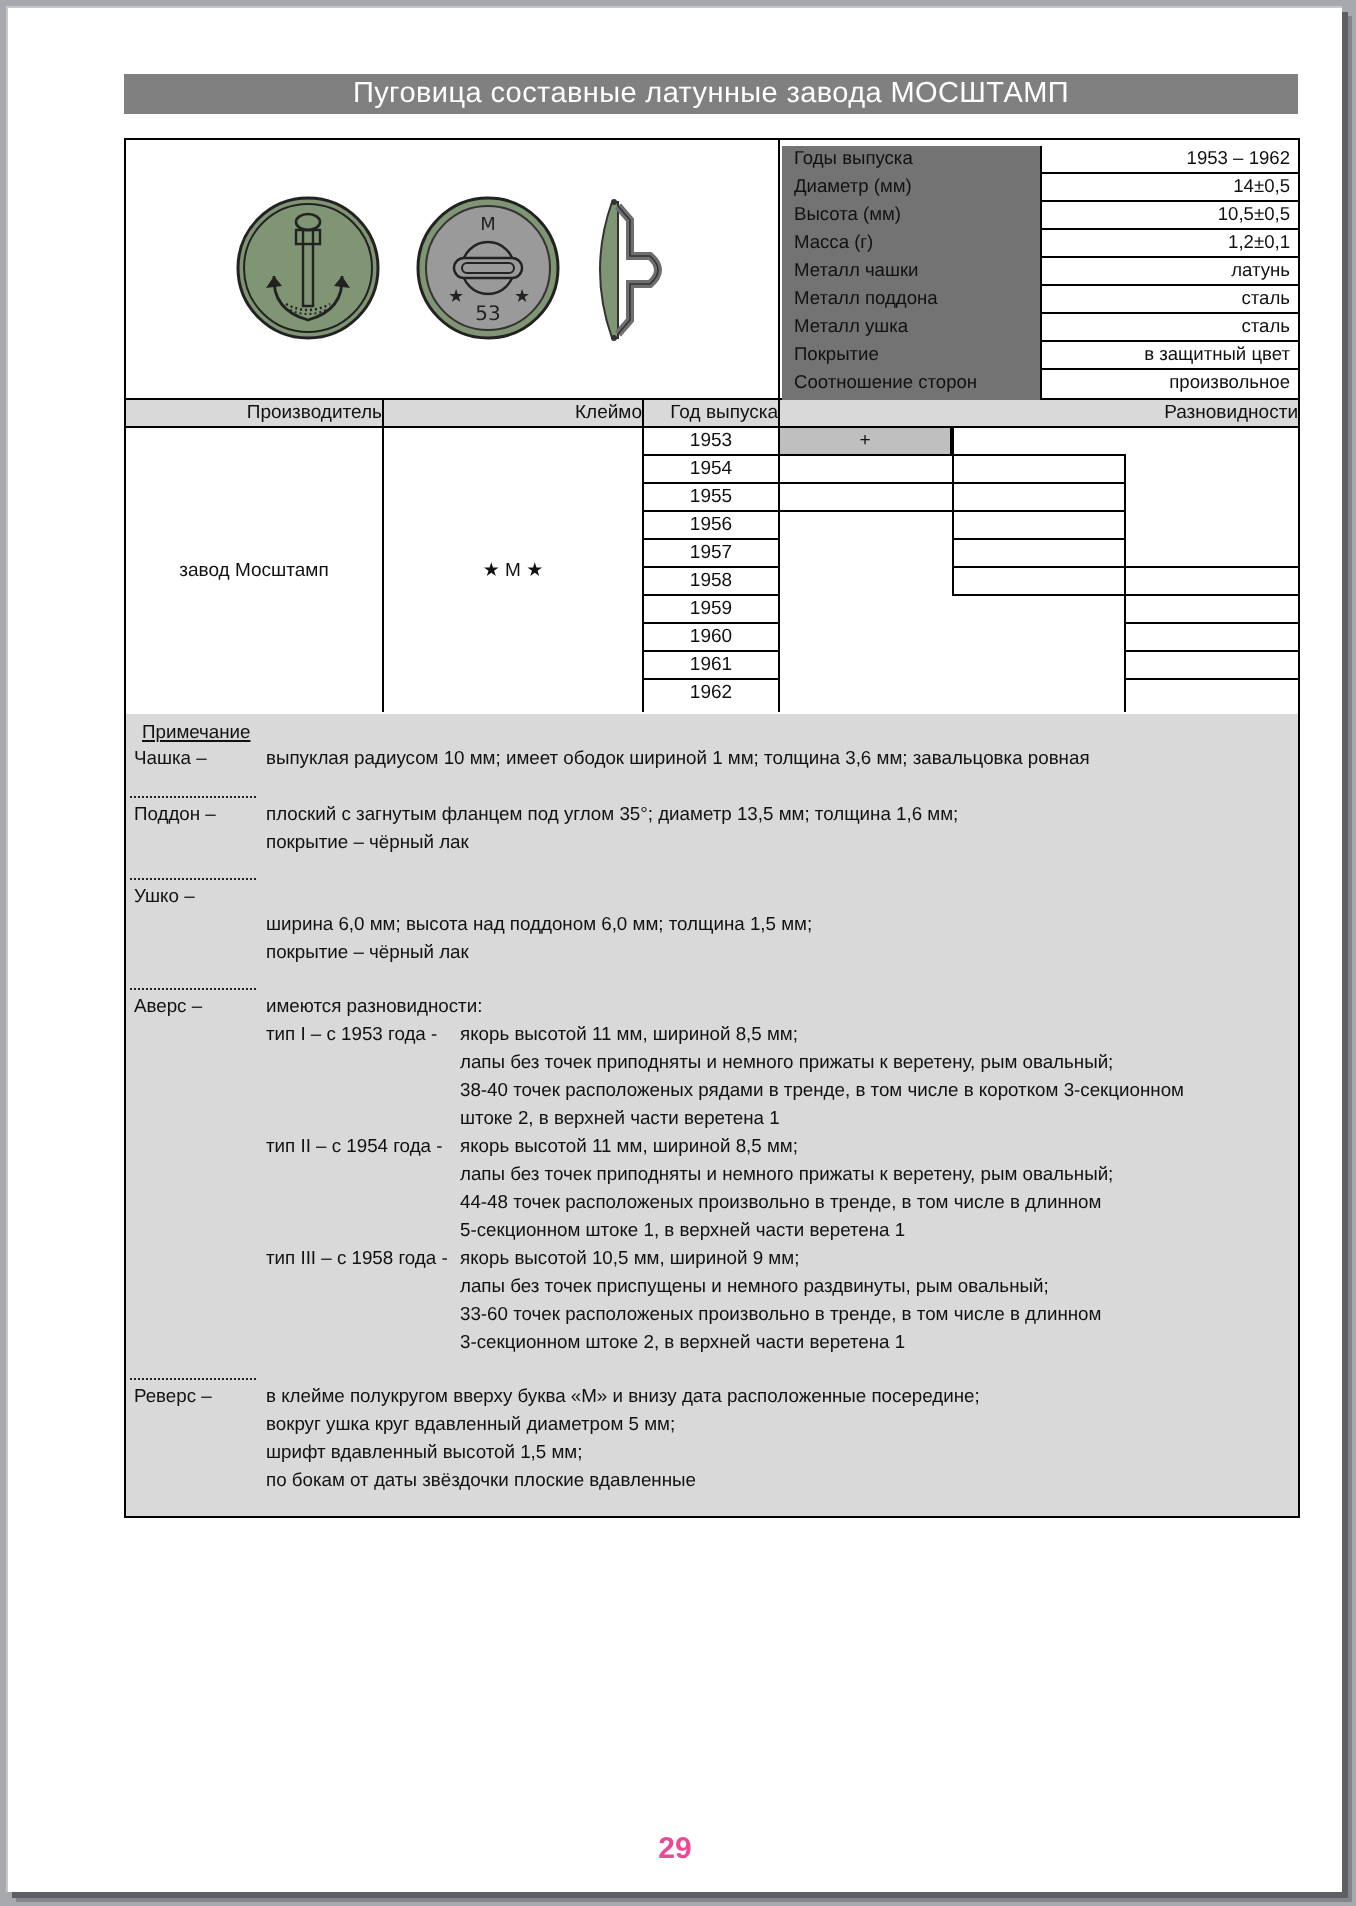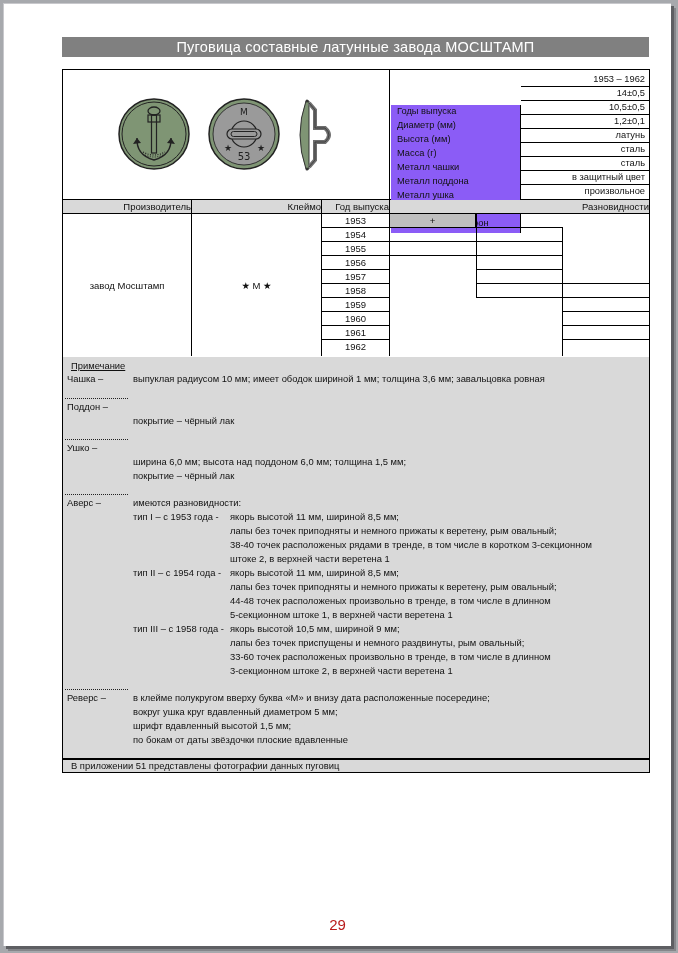--- a/index.html
+++ b/index.html
@@ -19,38 +19,38 @@
   .title-bar {
     position: absolute; left: 58px; top: 33px; width: 587px; height: 20px;
     background: #808080; color: #fff;
     font-size: 14.5px; line-height: 20px; text-align: center;
     letter-spacing: 0.2px;
   }
   .abs { position: absolute; }
   .ln-h { position: absolute; height: 1px; background: #000; }
   .ln-v { position: absolute; width: 1px; background: #000; }
   .spec-row { position: absolute; height: 14px; font-size: 9.3px; line-height: 13px; }
-  .spec-label { position: absolute; left: 0; width: 130px; height: 16px; background: #8b5cf6; padding-left: 6px; border-bottom: 1px solid #000; border-right: 1px solid #000; margin-top: 32px;}
+  .spec-label { position: absolute; left: 0; width: 130px; height: 16px; background: #737373; padding-left: 6px; border-bottom: 1px solid #000; border-right: 1px solid #000;}
   .spec-val { position: absolute; left: 130px; width: 128px; height: 14px; text-align: right; padding-right: 4px; border-bottom: 1px solid #000; }
   .hdr { position: absolute; background: #d9d9d9; font-size: 9.5px; line-height: 13px; text-align: right; border-right: 1px solid #000; border-bottom: 1px solid #000; }
   .year { position: absolute; left: 0; width: 67px; height: 14px; text-align: center; font-size: 9.5px; line-height: 13px; border-bottom: 1px solid #000; }
   .var-cell { position: absolute; height: 14px; font-size: 9.5px; line-height: 13px; text-align: center; }
   .notes {
     position: absolute; left: 58px; top: 353px; width: 588px; height: 402px;
     background: #d9d9d9; border: 1px solid #000; border-top: none;
     font-size: 9.4px;
   }
   .note-line { position: absolute; white-space: nowrap; line-height: 13px; }
   .dotsep { position: absolute; width: 63px; border-top: 1px dotted #222; }
   .footer-row {
     position: absolute; left: 58px; top: 755px; width: 588px; height: 14px;
     background: #d9d9d9; border: 1px solid #000; border-top: 1px solid #000;
     font-size: 9.4px; line-height: 12px; padding-left: 8px;
   }
-  .page-num { position: absolute; left: 0; width: 100%; top: 912px; text-align: center; color: #b91c1c; font-size: 15px; }
+  .page-num { position: absolute; left: 0; width: 100%; top: 912px; text-align: center; color: #ec4899; font-size: 15px; font-weight: bold; }
 </style>
 </head>
 <body>
 
 <div class="page">
 
   <div class="title-bar">Пуговица составные латунные завода МОСШТАМП</div>
 
   <div class="abs" style="left:58px; top:65px; width:588px; height:131px; border:1px solid #000;">
 
@@ -174,20 +174,21 @@
   </div>
 
   <div class="notes">
     <div class="note-line" style="left:8px; top:2px; text-decoration:underline;">Примечание</div>
 
     <div class="note-line" style="left:4px; top:15px;text-align:right;">Чашка –</div>
     <div class="note-line" style="left:70px; top:15px;">выпуклая радиусом 10 мм; имеет ободок шириной 1 мм; толщина 3,6 мм; завальцовка ровная</div>
 
     <div class="dotsep" style="left:2px; top:41px;"></div>
     <div class="note-line" style="left:4px; top:43px;">Поддон –</div>
+    <div class="note-line" style="left:70px; top:43px;">плоский с загнутым фланцем под углом 35°;  диаметр 13,5 мм; толщина 1,6 мм;</div>
     <div class="note-line" style="left:70px; top:57px;">покрытие – чёрный лак</div>
 
     <div class="dotsep" style="left:2px; top:82px;"></div>
     <div class="note-line" style="left:4px; top:84px;">Ушко –</div>
     <div class="note-line" style="left:70px; top:98px;">ширина 6,0 мм; высота над поддоном 6,0 мм; толщина 1,5 мм;</div>
     <div class="note-line" style="left:70px; top:112px;">покрытие – чёрный лак</div>
 
     <div class="dotsep" style="left:2px; top:137px;"></div>
     <div class="note-line" style="left:4px; top:139px;">Аверс –</div>
     <div class="note-line" style="left:70px; top:139px;">имеются разновидности:</div>
@@ -211,16 +212,15 @@
     <div class="note-line" style="left:167px; top:307px;">3-секционном штоке 2, в верхней части веретена 1</div>
 
     <div class="dotsep" style="left:2px; top:332px;"></div>
     <div class="note-line" style="left:4px; top:334px;">Реверс –</div>
     <div class="note-line" style="left:70px; top:334px;">в клейме полукругом вверху буква «М» и внизу дата расположенные посередине;</div>
     <div class="note-line" style="left:70px; top:348px;">вокруг ушка круг вдавленный диаметром 5 мм;</div>
     <div class="note-line" style="left:70px; top:362px;">шрифт вдавленный высотой 1,5 мм;</div>
     <div class="note-line" style="left:70px; top:376px;">по бокам от даты звёздочки плоские вдавленные</div>
   </div>
 
-  <div class="footer-row">В приложении 51 представлены фотографии данных пуговиц</div>
 
   <div class="page-num">29</div>
 </div>
 
 </body></html>

